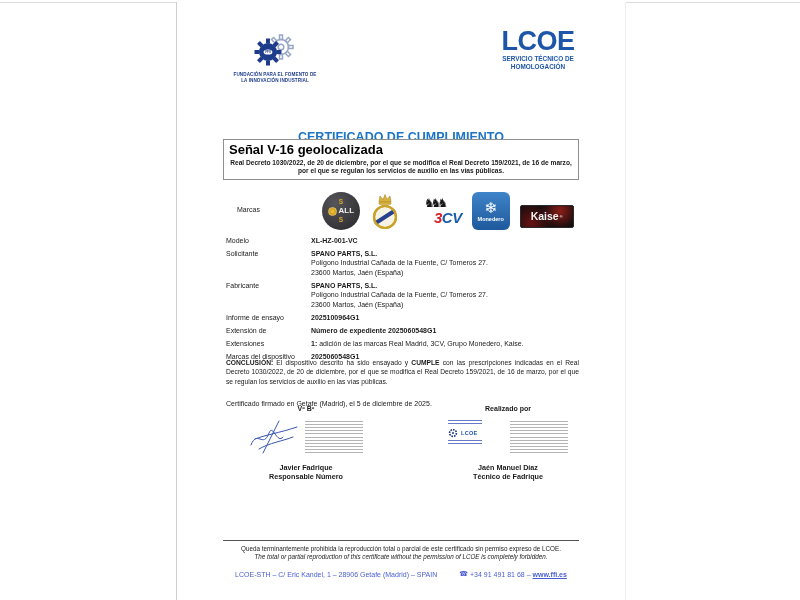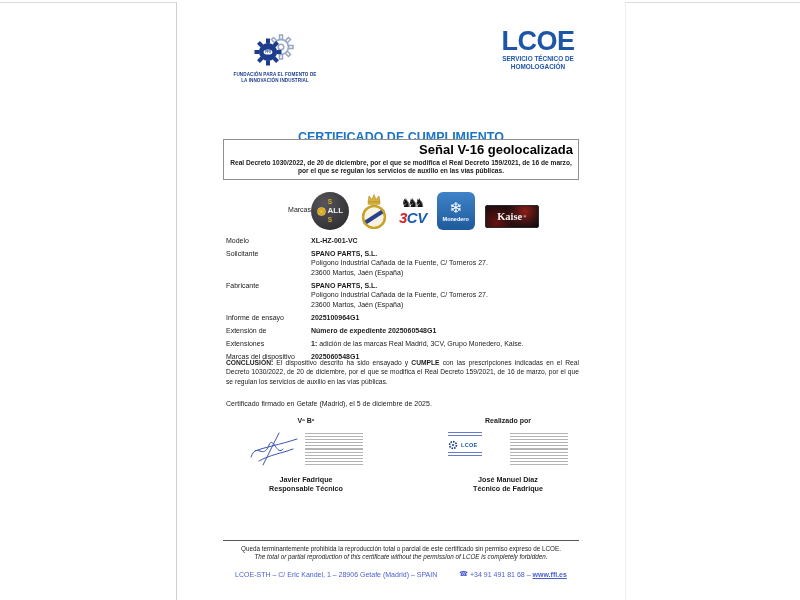--- a/index.html
+++ b/index.html
@@ -17,67 +17,67 @@
   .lcoe-big{font-size:27px;font-weight:bold;line-height:27px;letter-spacing:-.5px;}
   .lcoe-sub{font-size:6.4px;font-weight:bold;line-height:7.6px;}
 
   
   .doc-title{position:absolute;top:95px;left:0;width:100%;text-align:center;
              color:#1b74c5;font-weight:bold;font-size:12.5px;line-height:16px;margin-top:32px;}
 
   
   .subject-box{position:absolute;top:137px;left:46px;width:344px;border:1px solid #8f8f8f;
                padding:3px 5px;background:#fff;}
-  .subject-title{font-size:13px;font-weight:bold;text-align:right;color:#000;line-height:14px;}
+  .subject-title{font-size:13px;font-weight:bold;text-align:left;color:#000;line-height:14px;}
   .subject-body{font-size:6.6px;font-weight:bold;text-align:center;line-height:8.4px;color:#1a1a1a;margin-top:2px;}
 
   
-  .marcas-row{position:absolute;top:190px;left:49px;right:40px;display:flex;text-align:right;}
+  .marcas-row{position:absolute;top:190px;left:60px;right:40px;display:flex;}
   .marcas-label{font-size:7px;width:85px;flex:none;padding-top:14px;}
   .logos{display:flex;align-items:center;gap:10px;}
   .sosall{width:38px;height:38px;border-radius:50%;flex:none;
           background:radial-gradient(circle at 35% 30%,#55555a,#27272a);
           display:flex;flex-direction:column;align-items:center;justify-content:center;
           color:#d8a92c;line-height:1;}
   .sosall .s{font-size:6.5px;font-weight:bold;}
   .sosall .mid{display:flex;align-items:center;gap:1.5px;margin:1px 0;}
   .sosall .dot{width:7px;height:7px;border-radius:50%;background:radial-gradient(#f3c73f,#b8860b);
                border:1px solid #e6c15a;}
   .sosall .all{color:#eeeeee;font-weight:bold;font-size:8px;}
   .cv3{display:flex;flex-direction:column;align-items:center;line-height:1;}
   .horses{font-size:12px;color:#151515;letter-spacing:-4px;height:13px;padding-right:4px;}
-  .cv3-text{font-style:italic;font-weight:bold;font-size:15px;letter-spacing:-.5px;}
+  .cv3-text{font-style:italic;font-weight:bold;font-size:15px;letter-spacing:-.5px;margin-left:24px;}
   .cv3-text .three{color:#d42027;}
   .cv3-text .cv{color:#1a5dad;}
   .monedero{width:38px;height:38px;border-radius:6px;flex:none;
             background:linear-gradient(#3f83c8,#1e5a9c);
             display:flex;flex-direction:column;align-items:center;justify-content:center;color:#fff;}
   .monedero .flake{font-size:15px;line-height:15px;}
   .monedero .mlabel{font-size:5.5px;font-weight:bold;margin-top:1.5px;}
   .kaise{width:52px;height:21px;border-radius:2px;align-self:center;margin-top:10px;
          background:radial-gradient(circle at 75% 25%,rgba(225,40,30,.6),rgba(0,0,0,0) 45%),
                     radial-gradient(circle at 20% 80%,rgba(190,25,20,.5),rgba(0,0,0,0) 50%),#0c0c0e;
          display:flex;align-items:center;justify-content:center;
-         color:#f2f2f2;font-weight:bold;font-size:10.5px;border:1px solid #2b2b2b;font-family:Liberation Serif, serif;}
+         color:#f2f2f2;font-weight:bold;font-size:10.5px;border:1px solid #2b2b2b;}
   .kaise .reg{font-size:4px;vertical-align:super;margin-left:1px;}
 
   
   .fields{position:absolute;top:234px;left:49px;right:40px;font-size:7px;}
   .frow{display:flex;margin-bottom:3.6px;line-height:9.4px;}
   .flabel{width:85px;flex:none;}
   .fval{font-weight:bold;}
   .faddr{font-weight:normal;}
 
   
   .conclusion{position:absolute;top:356px;left:49px;width:353px;font-size:6.7px;
               line-height:9.4px;text-align:justify;}
   .signed-line{position:absolute;top:398px;left:49px;font-size:7px;}
 
   
-  .sig{position:absolute;top:415px;width:170px;text-align:center;}
+  .sig{position:absolute;top:403px;width:170px;text-align:center;}
   .sig-left{left:44px;}
   .sig-right{left:246px;}
   .sig-heading{font-size:7px;font-weight:bold;}
   .sig-graphic{height:46px;display:flex;align-items:center;justify-content:center;gap:4px;margin-top:2px;}
   .tiny-lines{width:58px;height:32px;opacity:.75;
               background:repeating-linear-gradient(to bottom,#9a9a9a 0,#9a9a9a 1px,transparent 1px,transparent 3.1px);}
   .stamp{width:58px;height:36px;display:flex;flex-direction:column;align-items:flex-start;gap:2px;padding-top:2px;}
   .stamp-lines-blue{width:34px;height:6px;
               background:repeating-linear-gradient(to bottom,#6a79c8 0,#6a79c8 1px,transparent 1px,transparent 3px);}
   .stamp-row{display:flex;align-items:center;gap:3px;}
@@ -240,40 +240,40 @@
 
     <div class="sig sig-left">
       <div class="sig-heading">Vº Bº</div>
       <div class="sig-graphic">
         <svg width="52" height="36" viewBox="0 0 52 36">
           <path d="M2,26 C8,10 14,30 20,14 C24,4 28,26 34,18 M6,20 C16,16 30,14 48,8 M10,30 C20,24 34,22 44,18 M30,2 L14,34" stroke="#3a56b0" fill="none" stroke-width="1" stroke-linecap="round"></path>
         </svg>
         <div class="tiny-lines"></div>
       </div>
       <div class="sig-name">Javier Fadrique</div>
-      <div class="sig-role">Responsable Técnico</div>
+      <div class="sig-role">Responsable Número</div>
     </div>
 
     <div class="sig sig-right">
       <div class="sig-heading">Realizado por</div>
       <div class="sig-graphic">
         <div class="stamp">
           <div class="stamp-lines-blue"></div>
           <div class="stamp-row">
             <svg width="10" height="10" viewBox="0 0 10 10">
               <circle cx="5" cy="5" r="3.4" fill="none" stroke="#1e3c8c" stroke-width="1.6" stroke-dasharray="1.6 1"></circle>
               <circle cx="5" cy="5" r="1" fill="#1e3c8c"></circle>
             </svg>
             <div class="stamp-lcoe">LCOE</div>
           </div>
           <div class="stamp-lines-blue"></div>
         </div>
         <div class="tiny-lines"></div>
       </div>
-      <div class="sig-name">José Manuel Díaz</div>
+      <div class="sig-name">Jaén Manuel Díaz</div>
       <div class="sig-role">Técnico de Fadrique</div>
     </div>
 
     <div class="footer">
       <div class="footer-rule"></div>
       <div class="footer-l1">Queda terminantemente prohibida la reproducción total o parcial de este certificado sin permiso expreso de LCOE.</div>
       <div class="footer-l2">The total or partial reproduction of this certificate without the permission of LCOE is completely forbidden.</div>
       <div class="footer-blue">
         <span>LCOE-STH – C/ Eric Kandel, 1 – 28906 Getafe (Madrid) – SPAIN</span>
         <span class="footer-phone">

